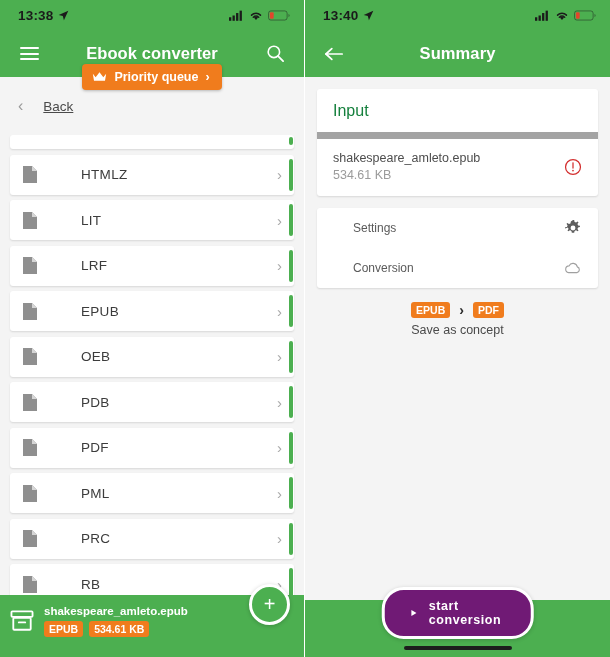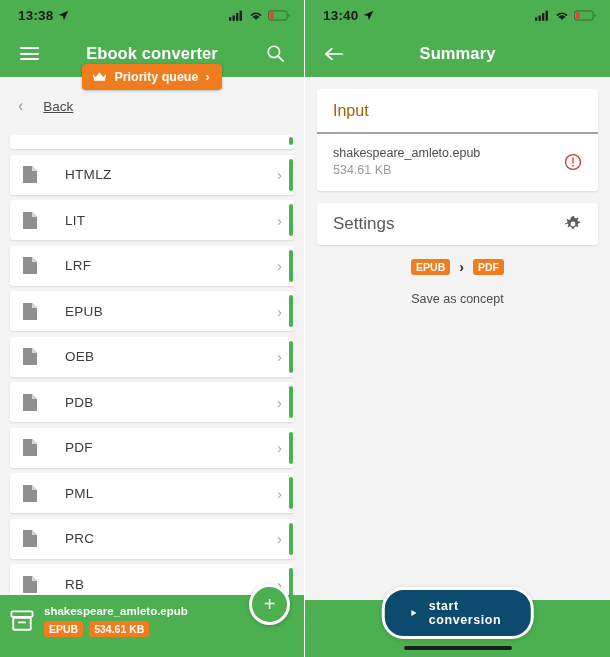--- a/index.html
+++ b/index.html
@@ -65,21 +65,21 @@
   .back-chev { color: #9a9a9a; font-size: 16px; line-height: 1; }
   .back-label { font-size: 13.5px; color: #4a4a4a; text-decoration: underline; }
 
   .list-scroll {
     position: absolute; top: 58px; bottom: 0; left: 0; right: 0;
     overflow: hidden; padding: 0 10px;
   }
   .list-card {
     background: #fff; border-radius: 3px; height: 40px; margin-bottom: 5.5px;
     display: flex; align-items: center; padding: 0 12px 0 12px;
-    box-shadow: 0 1px 2px rgba(0,0,0,.12); position: relative; cursor: pointer;
+    box-shadow: 0 1px 2px rgba(0,0,0,.12); position: relative; cursor: pointer; gap: 16px;
   }
   .list-card.partial { height: 14px; margin-bottom: 5.5px; }
   .doc-icon { width: 16px; height: 19px; flex: 0 0 16px; }
   .list-label {
     margin-left: 27px; font-size: 13.5px; color: #3c3c3c; letter-spacing: .3px;
   }
   .row-chev { margin-left: auto; color: #a8a8a8; font-size: 15px; line-height: 1; }
   .scroll-seg {
     position: absolute; right: 1px; width: 4px; background: #4caf50;
     border-radius: 2px;
@@ -111,56 +111,56 @@
   }
   .home-indicator.dark { background: #1d1d1d; }
 
   
   .right-body { height: 580px; background: #f4f4f4; position: relative; padding: 12px 12px 0 12px; }
   .card {
     background: #fff; border-radius: 3px; box-shadow: 0 1px 2px rgba(0,0,0,.12);
     margin-bottom: 12px; overflow: hidden;
   }
   .card-head {
-    padding: 13px 16px 12px 16px; font-size: 16px; color: #a16207;
-    border-bottom: 2px solid #a3a3a3;
+    padding: 13px 16px 12px 16px; font-size: 16px; color: #15803d;
+    border-bottom: 7px solid #a3a3a3;
   }
   .file-row {
     display: flex; align-items: center; padding: 12px 16px 14px 16px; cursor: pointer;
   }
   .file-texts { display: flex; flex-direction: column; gap: 3px; }
   .file-name { font-size: 12.5px; color: #4d4d4d; }
   .file-size { font-size: 12.5px; color: #9b9b9b; }
   .warn-icon { margin-left: auto; width: 18px; height: 18px; }
   .opt-row {
     display: flex; align-items: center; padding: 11px 16px; cursor: pointer;
   }
   .opt-row + .opt-row { border-top: 0; }
-  .opt-label { font-size: 17px; color: #5a5a5a; }
+  .opt-label { font-size: 12px; color: #5a5a5a; margin-left: 20px; }
   .opt-icon { margin-left: auto; width: 18px; height: 18px; }
 
   .conv-flow {
     display: flex; align-items: center; justify-content: center;
     gap: 9px; margin-top: 14px;
   }
   .flow-chev { color: #2b2b2b; font-size: 14px; font-weight: bold; }
   .save-concept {
-    text-align: center; margin-top: 17px; font-size: 12.5px; color: #4a4a4a;
+    text-align: center; margin-top: 5px; font-size: 12.5px; color: #4a4a4a;
     cursor: pointer;
   }
 
   .start-wrap {
     position: absolute; left: 0; right: 0; bottom: 0; height: 77px; z-index: 4;
   }
   .start-green {
     position: absolute; left: 0; right: 0; bottom: 0; height: 57px; background: #4caf50;
   }
   .start-btn {
     position: absolute; left: 50%; transform: translateX(-50%); bottom: 18px;
-    background: #0c4a6e; border: 3px solid #fff; border-radius: 22px;
+    background: #701a75; border: 3px solid #fff; border-radius: 22px;
     padding: 9px 26px; color: #fff; font-size: 12.5px; font-weight: bold;
     letter-spacing: .6px; display: flex; align-items: center; gap: 12px;
     cursor: pointer; z-index: 5; box-shadow: 0 1px 4px rgba(0,0,0,.18);
   }
 </style>
 </head>
 <body>
 
 <div class="screens">
 
@@ -406,20 +406,26 @@
       </div>
 
       <div class="card">
         <div class="opt-row">
           <span class="opt-label">Settings</span>
           <svg class="opt-icon" viewBox="0 0 20 20">
             <path d="M10 1.2 l1.3 0 .45 2.1a6.6 6.6 0 0 1 1.65.68l1.8-1.18.92.92-1.18 1.8a6.6 6.6 0 0 1 .68 1.65l2.1.45 0 1.3-2.1.45a6.6 6.6 0 0 1-.68 1.65l1.18 1.8-.92.92-1.8-1.18a6.6 6.6 0 0 1-1.65.68l-.45 2.1-1.3 0-1.3 0-.45-2.1a6.6 6.6 0 0 1-1.65-.68l-1.8 1.18-.92-.92 1.18-1.8a6.6 6.6 0 0 1-.68-1.65L1.2 10.6l0-1.3 2.1-.45a6.6 6.6 0 0 1 .68-1.65L2.8 5.4l.92-.92 1.8 1.18a6.6 6.6 0 0 1 1.65-.68l.45-2.1z" fill="#5d5d5d"></path>
             <circle cx="10" cy="9.95" r="2.7" fill="#ffffff"></circle>
           </svg>
         </div>
+        <div class="opt-row">
+          <span class="opt-label">Conversion</span>
+          <svg class="opt-icon" viewBox="0 0 22 16">
+            <path d="M5.6 13.6 a4.1 4.1 0 0 1 .5-8.16 a5.4 5.4 0 0 1 10.2 1.2 a3.6 3.6 0 0 1-.5 6.96 Z" fill="none" stroke="#a0a0a0" stroke-width="1.35" stroke-linejoin="round"></path>
+          </svg>
+        </div>
       </div>
 
       <div class="conv-flow">
         <span class="badge">EPUB</span>
         <span class="flow-chev">›</span>
         <span class="badge">PDF</span>
       </div>
 
       <div class="save-concept">Save as concept</div>
 

